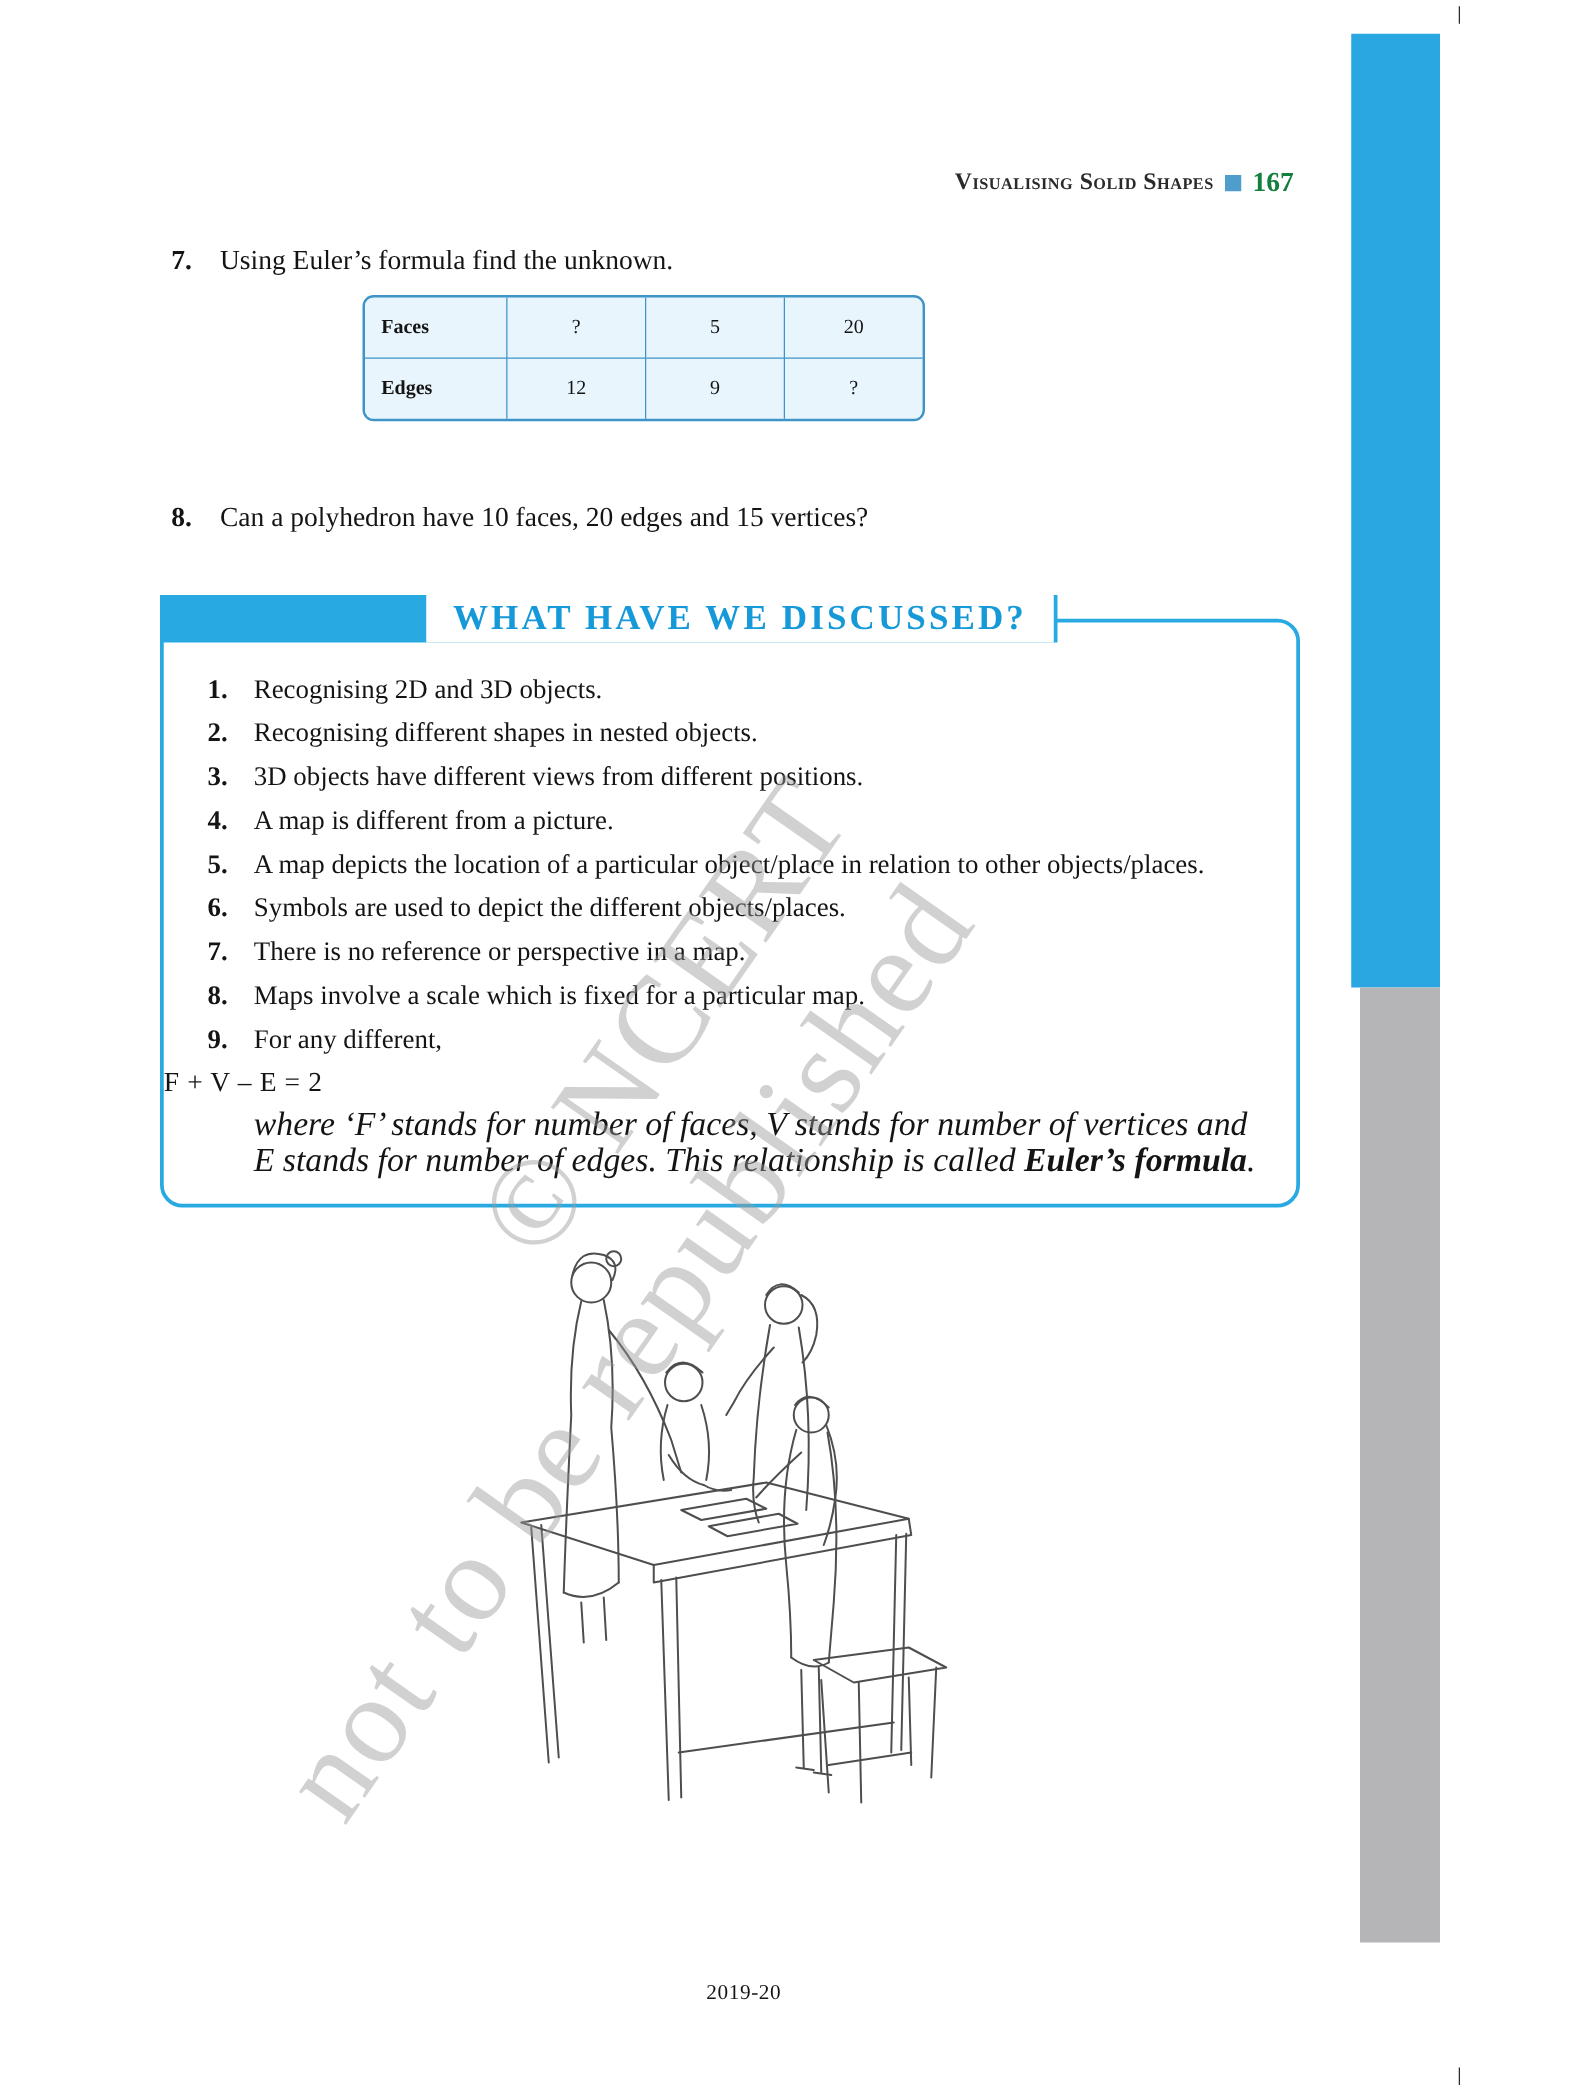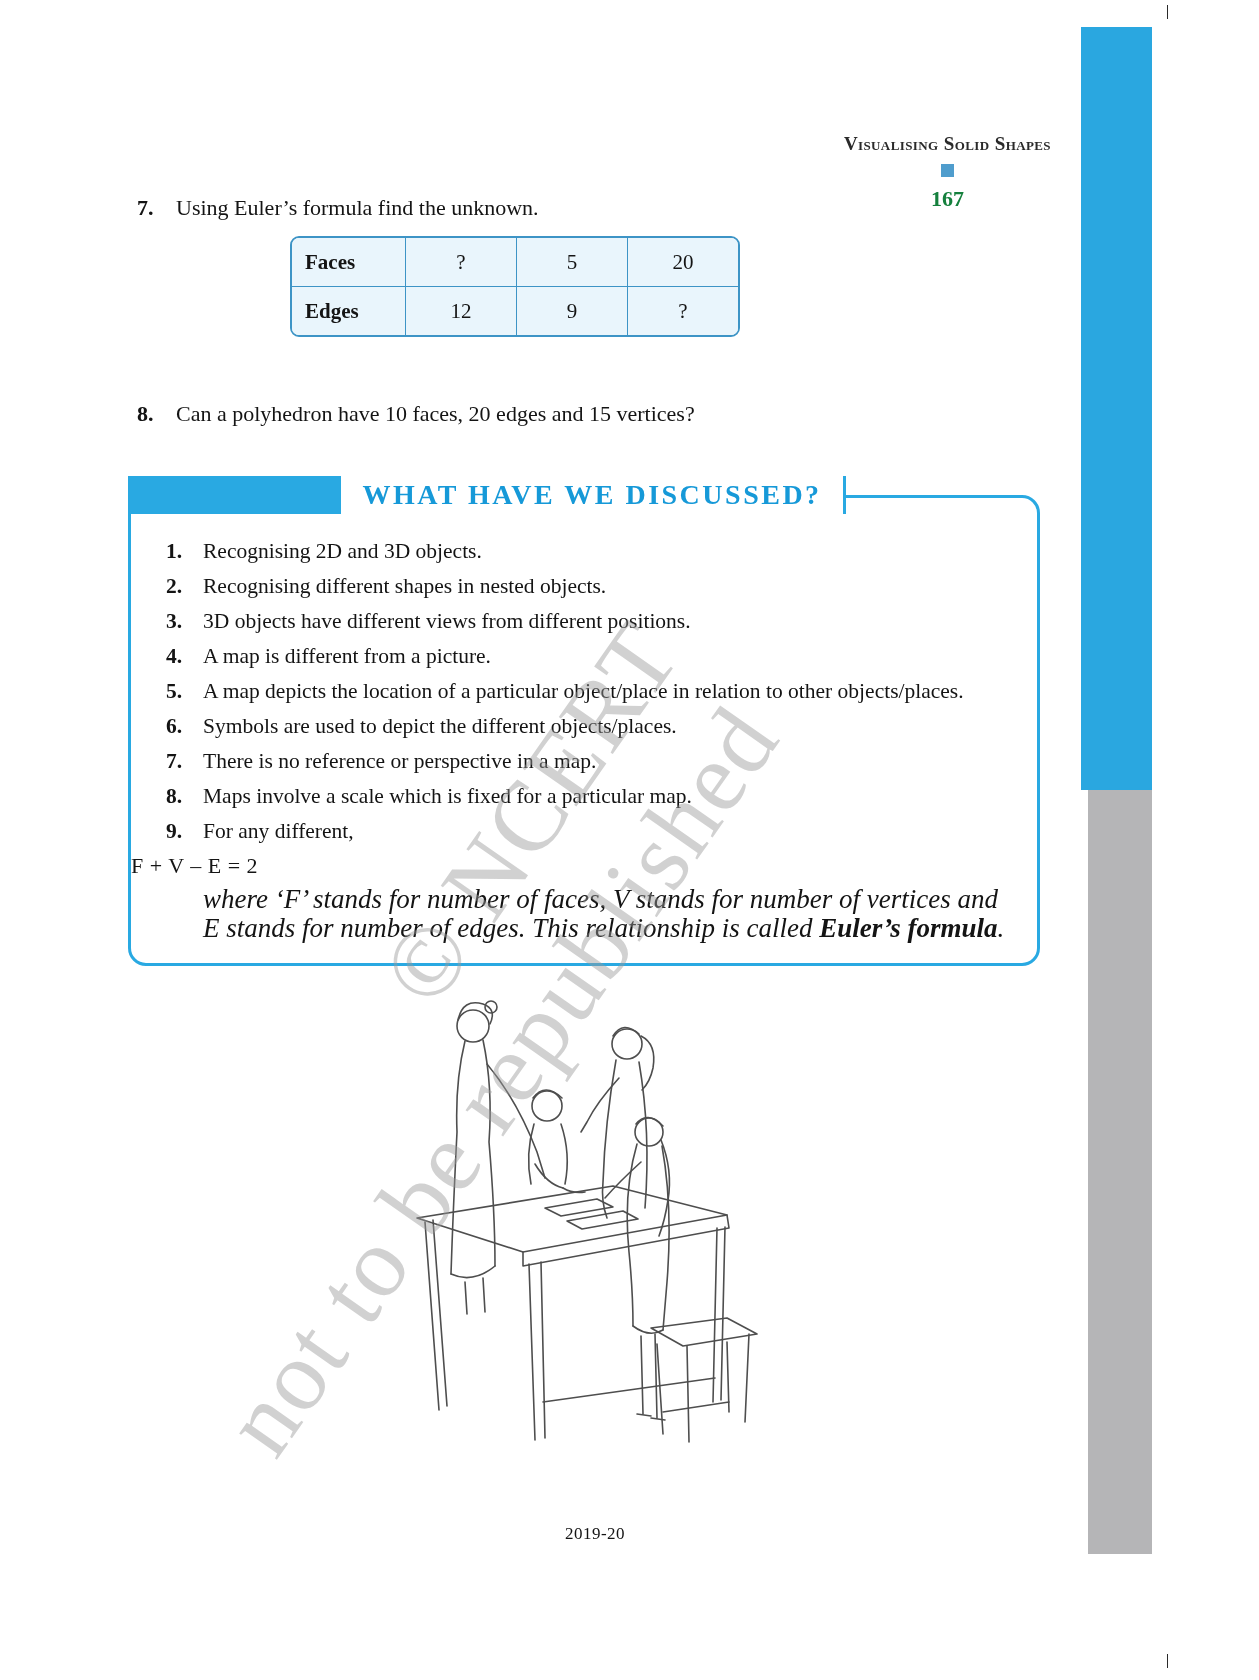--- a/index.html
+++ b/index.html
@@ -12,36 +12,36 @@
   
   .crop { position:absolute; background:#2a2a2a; }
   .crop-tr { left:1167px; top:5px; width:1px; height:14px; }
   .crop-br { left:1167px; top:1654px; width:1px; height:14px; }
 
   
   .band-blue { position:absolute; left:1081px; top:27px; width:71px; height:763px; background:#2aa7e0; }
   .band-gray { position:absolute; left:1088px; top:790px; width:64px; height:764px; background:#b5b5b7; }
 
   
-  .header { position:absolute; top:133px; right:208px; display:flex; align-items:center; gap:9px;flex-direction:column; }
+  .header { position:absolute; top:133px; right:224px; display:flex; align-items:center; gap:9px; }
   .chapter { font-variant:small-caps; font-weight:600; font-size:19px; letter-spacing:0.4px; color:#2a2a2a; }
   .hdr-square { width:13px; height:13px; background:#4f9dcd; display:inline-block; }
   .pagenum { font-size:22px; font-weight:bold; color:#15803d; }
 
   
   .question { position:absolute; display:flex; font-size:22px; line-height:28px; }
   .q7 { left:137px; top:194px; width:820px; }
   .q8 { left:137px; top:400px; width:880px; }
   .qnum { font-weight:bold; width:39px; flex:none; }
 
   
   .table-wrap { position:absolute; left:290px; top:236px; border:2px solid #3d94c6; border-radius:9px; overflow:hidden; }
   .euler-table { border-collapse:collapse; margin:-1px; }
   .euler-table td {
-    border:1.6px solid #3d94c6; background:#e9f5fc; font-size:21px;
+    border:1.6px solid #3d94c6; background:#e9f5fc; font-size:16px;
     height:49px; width:111px; text-align:center; vertical-align:middle;
   }
   .euler-table td.lbl { width:114px; text-align:left; padding-left:13px; font-weight:bold; }
 
   
   .discuss-box { position:absolute; left:128px; top:476px; width:912px; }
   .banner { position:absolute; left:0; top:0; width:718px; height:38px; background:#29a9e2; z-index:2; }
   .banner-title {
     position:absolute; left:213px; top:0; width:502px; height:38px; background:#ffffff;
     display:flex; align-items:center; justify-content:center;
@@ -65,21 +65,21 @@
   .wm {
     position:absolute; color:#9a9a9a; opacity:0.45; font-size:100px;
     font-family:"Liberation Serif", serif; white-space:nowrap;
     transform:rotate(-55deg); transform-origin:0 50%;
     z-index:5; pointer-events:none; letter-spacing:2px;
   }
   .wm1 { left:405px; top:935px; }
   .wm2 { left:248px; top:1385px; }
 
   
-  .footer { position:absolute; top:1524px; left:0; width:1190px; text-align:center; font-size:17px; letter-spacing:0.5px; }
+  .footer { position:absolute; top:1584px; left:0; width:1190px; text-align:center; font-size:17px; letter-spacing:0.5px; }
 </style>
 </head>
 <body>
 
 <div class="page">
 
   <div class="crop crop-tr"></div>
   <div class="crop crop-br"></div>
   <div class="band-blue"></div>
   <div class="band-gray"></div>

